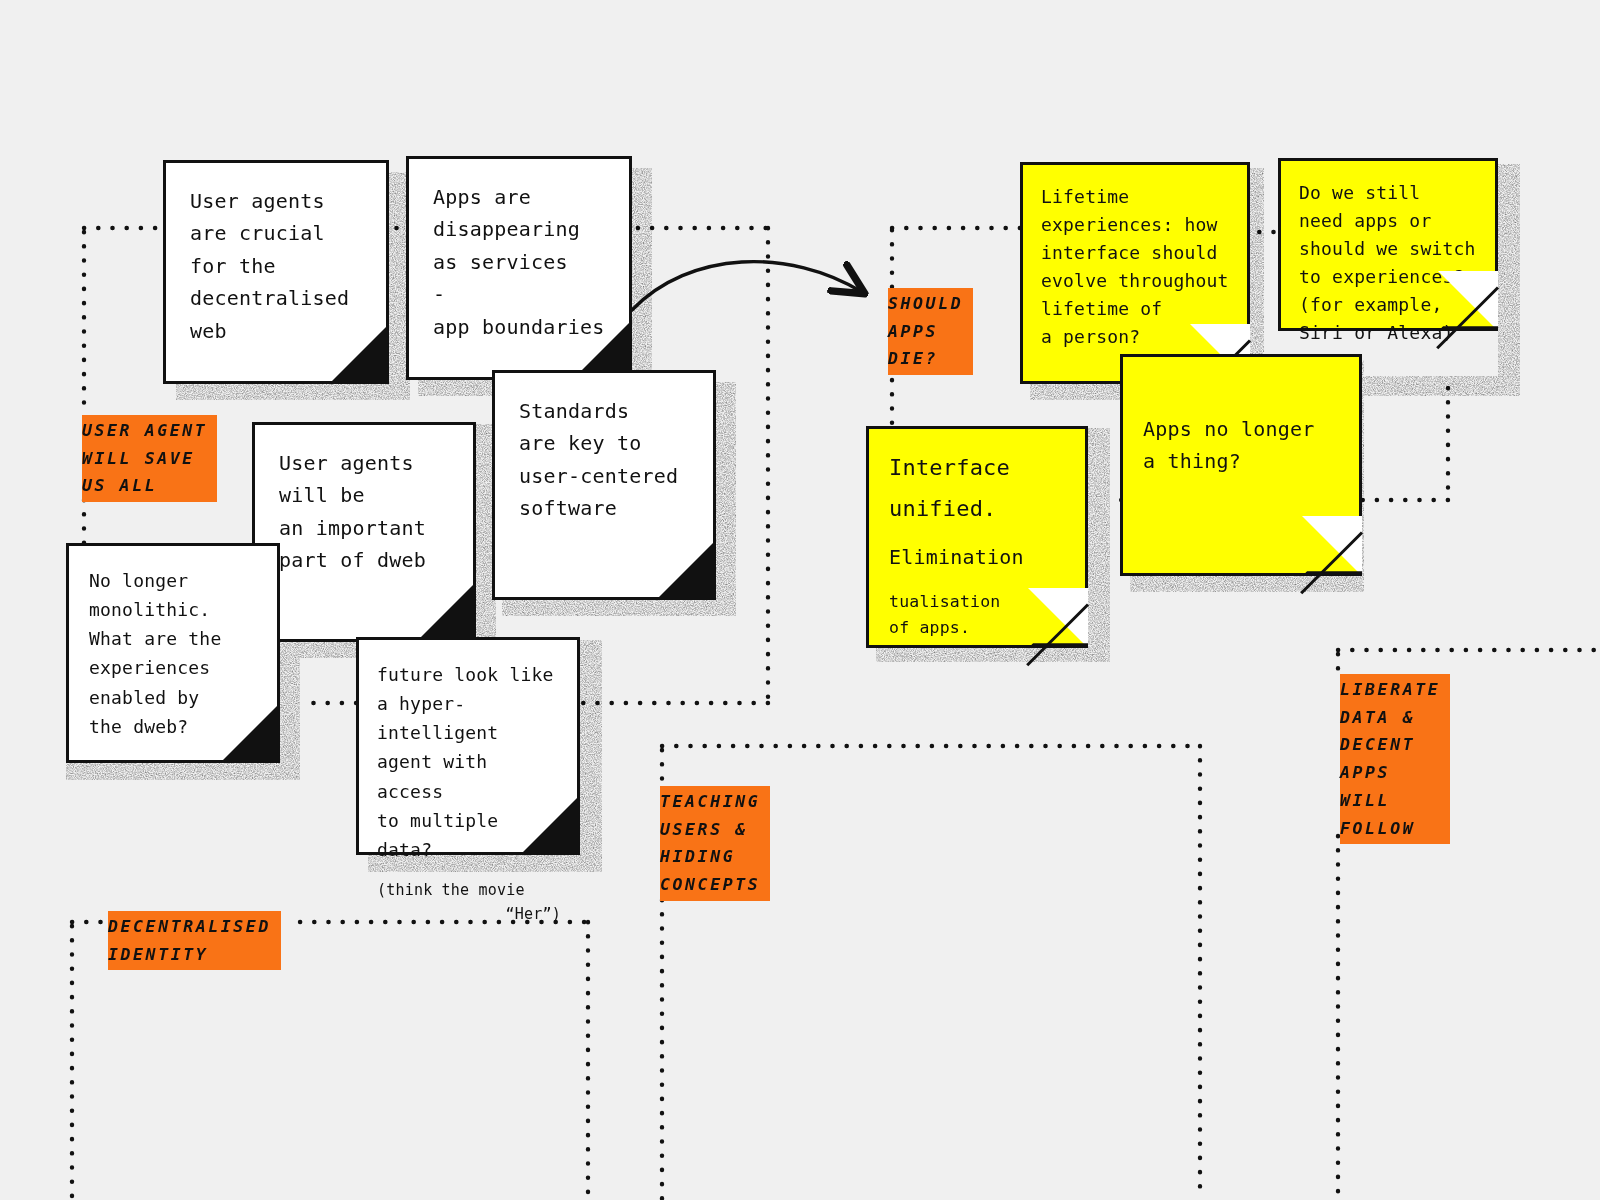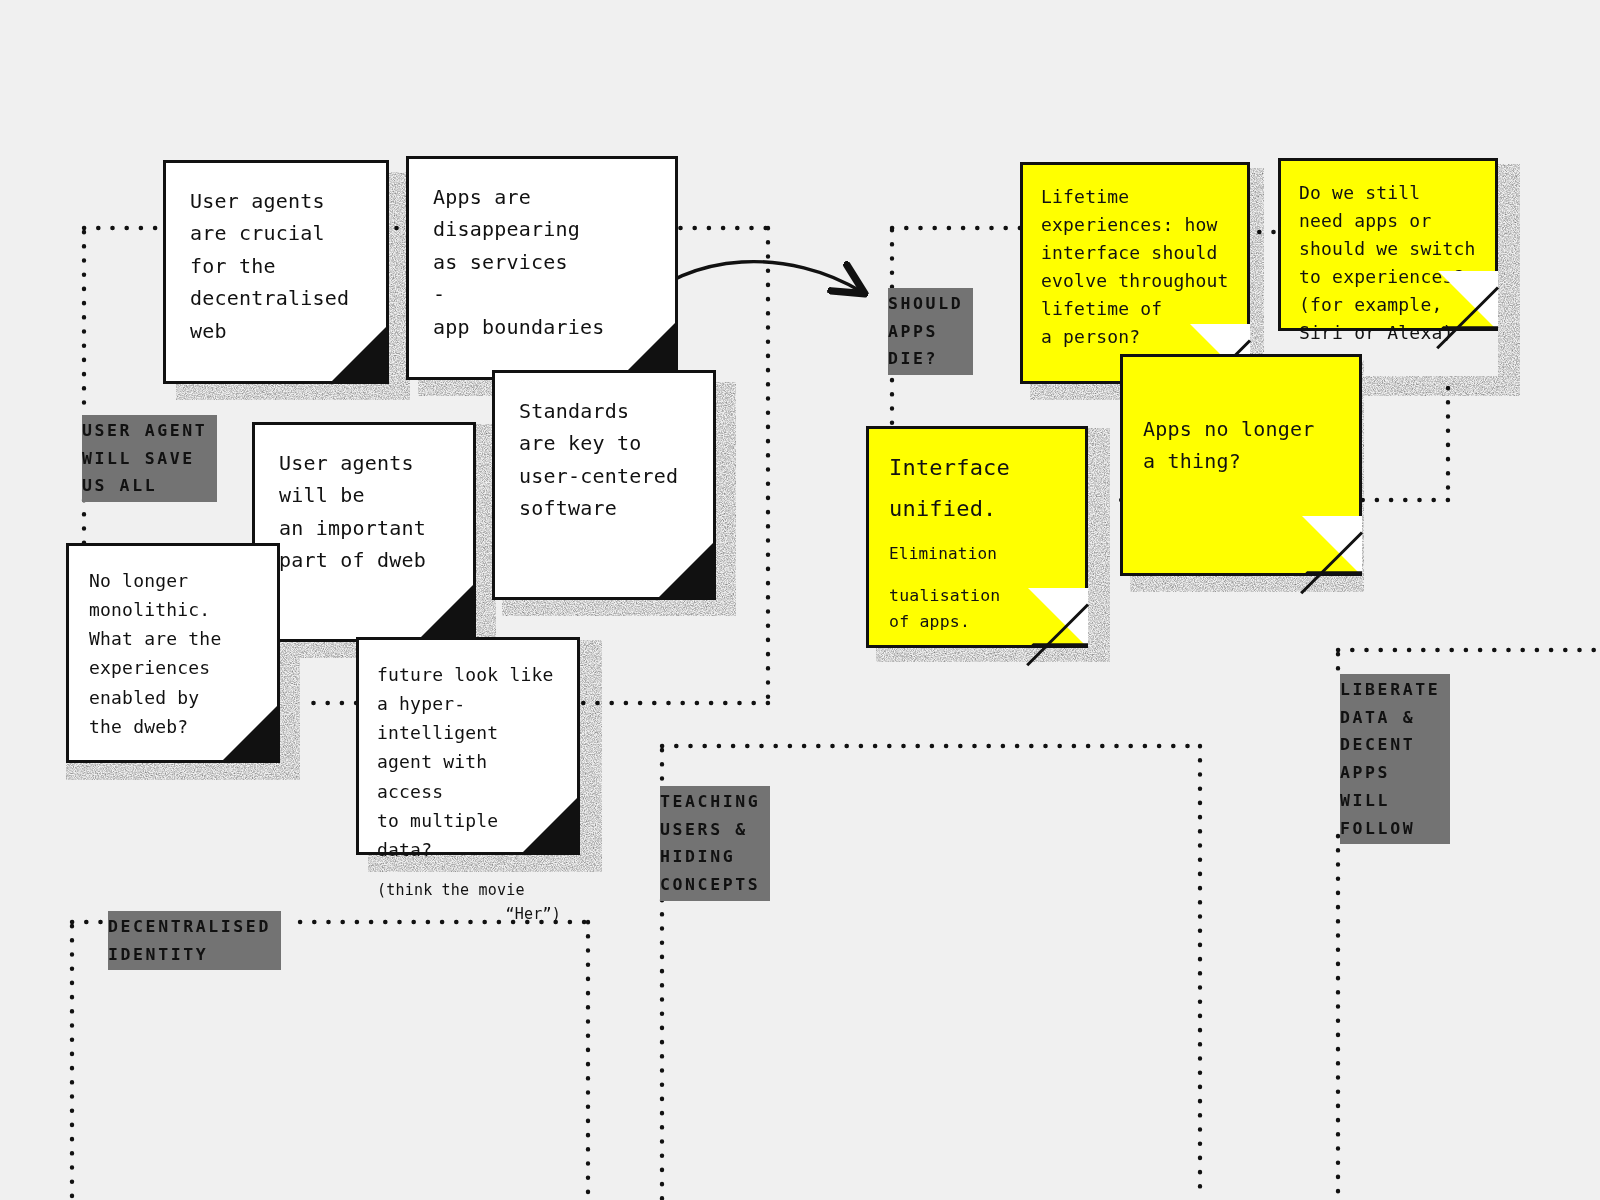--- a/index.html
+++ b/index.html
@@ -111,22 +111,23 @@
   .label {
     position: absolute;
     z-index: 6;
     font-family: "DejaVu Sans Mono", "Liberation Mono", monospace;
     font-weight: bold;
     font-size: 16.5px;
     letter-spacing: 2.6px;
     line-height: 1.68;
     color: #111111;
     white-space: pre-line;
-    background: #737373;
+    background: #f97316;
     padding: 2px 10px 2px 0;
+    font-style: italic;
   }
 
   svg { display: block; }
 </style>
 </head>
 <body>
 
 <div id="board">
 
   <svg id="connectors" viewBox="0 0 1600 1200" width="1600" height="1200" aria-hidden="true">
@@ -218,21 +219,21 @@
 
   <div class="note white" style="left:163px; top:160px; width:226px; height:224px;">
     <p>User agents</p>
     <p>are crucial</p>
     <p>for the</p>
     <p>decentralised</p>
     <p>web</p>
     <span class="fold"></span>
   </div>
 
-  <div class="note white" style="left:406px; top:156px; width:272px; height:224px;">
+  <div class="note white" style="left:406px; top:156px; width:226px; height:224px;">
     <p>Apps are</p>
     <p>disappearing</p>
     <p>as services</p>
     <p>-</p>
     <p>app boundaries</p>
     <span class="fold"></span>
   </div>
 
   <div class="note white" style="left:492px; top:370px; width:224px; height:230px;">
     <p>Standards</p>
@@ -295,21 +296,21 @@
   <div class="note yellow" style="left:1120px; top:354px; width:242px; height:222px; z-index:7; padding:56px 18px 18px 20px; font-size:20px; line-height:1.6;">
     <p>Apps no longer</p>
     <p>a thing?</p>
     <span class="fold"></span>
     <span class="foldline"></span>
   </div>
 
   <div class="note yellow" style="left:866px; top:426px; width:222px; height:222px; padding:22px 14px 14px 20px;">
     <p class="lead">Interface</p>
     <p class="lead" style="margin-top:-8px;">unified.</p>
-    <p class="small" style="margin-top:0; font-size:16px;">Elimination</p>
+    <p class="small" style="margin-top:0; font-size:20px;">Elimination</p>
     <p class="small" style="margin-top:16px; font-size:16.5px;">tualisation</p>
     <p class="small" style="margin-top:0; font-size:16.5px;">of apps.</p>
     <span class="fold"></span>
     <span class="foldline"></span>
   </div>
 
   <div class="label" style="left:82px; top:415px;">USER AGENT
 WILL SAVE
 US ALL</div>
 

